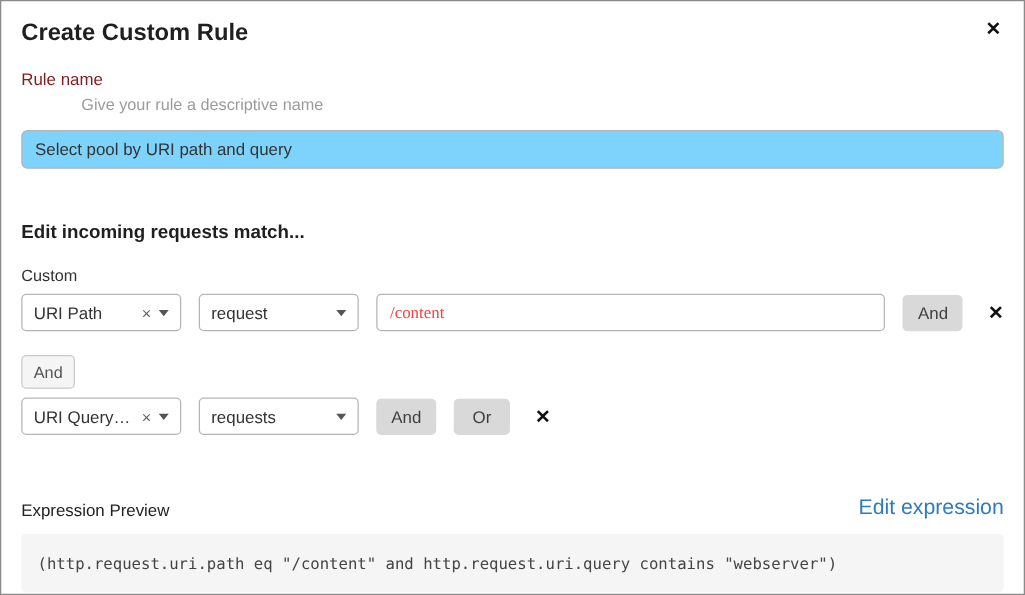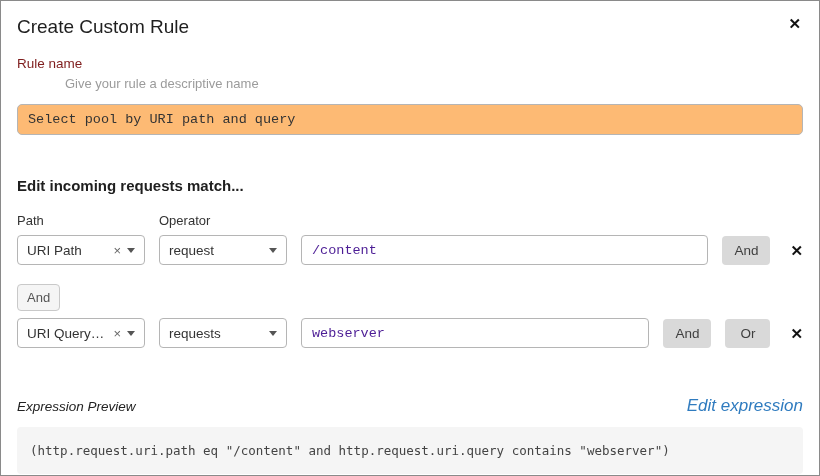--- a/index.html
+++ b/index.html
@@ -8,36 +8,36 @@
 
   .modal {
     width: 820px; height: 476px;
     border: 1px solid #8a8a8a;
     background: #fff;
     padding: 14px 16px 16px 16px;
     position: relative;
   }
 
   .modal-header { display: flex; justify-content: space-between; align-items: flex-start; }
-  .modal-title { font-size: 19px; font-weight: 400; color: #1f1f1f; line-height: 24px; }
+  .modal-title { font-size: 19px; font-weight: 700; color: #1f1f1f; line-height: 24px; }
   .close-x {
     font-size: 15px; font-weight: 700; color: #111;
     cursor: pointer; line-height: 18px; padding: 0 2px;
   }
 
   .rule-name-section { margin-top: 16px; }
   .field-label { font-size: 13.5px; color: #7f1d1d; line-height: 17px; margin-bottom: 4px; }
   .helper-text { font-size: 13px; color: #9b9b9b; line-height: 16px; margin-bottom: 12px; margin-left: 48px; }
 
   .text-input {
     width: 100%; height: 31px;
     border: 1px solid #b5b5b5; border-radius: 5px;
     padding: 0 10px; font-size: 13.5px; color: #333;
-    font-family: Liberation Mono, monospace;
-    background: #fdba74; outline: none;
+    font-family: Liberation Sans, sans-serif;
+    background: #7dd3fc; outline: none;
   }
 
   .match-section { margin-top: 42px; }
   .section-heading { font-size: 15px; font-weight: 700; color: #1f1f1f; line-height: 18px; margin-bottom: 18px; }
 
   .col-labels { display: flex; gap: 14px; margin-bottom: 7px; font-size: 13px; color: #333; }
   .col-field, .col-operator { width: 128px; }
   .col-value { flex: 1; }
 
   .condition-row { display: flex; align-items: center; gap: 14px; height: 30px; margin-bottom: 12px; }
@@ -53,22 +53,22 @@
   .dd-clear { font-size: 13px; color: #666; cursor: pointer; line-height: 1; }
   .dd-caret {
     width: 0; height: 0; flex: none;
     border-left: 4px solid transparent; border-right: 4px solid transparent;
     border-top: 5px solid #555;
   }
 
   .value-input {
     flex: 1; height: 30px;
     border: 1px solid #b5b5b5; border-radius: 4px;
-    padding: 0 10px; font-size: 13.5px; color: #4c1d95;
-    font-family: Liberation Mono, monospace; outline: none;
+    padding: 0 10px; font-size: 13.5px; color: #ef4444;
+    font-family: Liberation Serif, serif; outline: none;
   }
 
   .gray-btn {
     height: 29px; min-width: 45px; padding: 0 12px;
     background: #d9d9d9; color: #3f3f3f;
     border: none; border-radius: 4px;
     font-size: 13.5px; font-family: "Liberation Sans", sans-serif;
     cursor: pointer; flex: none;
   }
   .row-delete {
@@ -80,21 +80,21 @@
     display: inline-block;
     margin: 7px 0;
     padding: 5px 9px;
     font-size: 13px; color: #555;
     background: #f5f5f5;
     border: 1px solid #c9c9c9; border-radius: 4px;
     cursor: pointer;
   }
 
   .preview-section { margin-top: 48px; }
-  .preview-header { display: flex; justify-content: space-between; align-items: center; margin-bottom: 11px; font-style: italic; }
+  .preview-header { display: flex; justify-content: space-between; align-items: flex-end; margin-bottom: 11px; }
   .preview-label { font-size: 13.5px; color: #222; }
   .edit-link { font-size: 17px; color: #2f7bbf; cursor: pointer; }
 
   .code-block {
     background: #f5f5f5; border-radius: 4px;
     padding: 16px 13px;
     font-family: "DejaVu Sans Mono", "Liberation Mono", monospace;
     font-size: 12.5px; color: #444;
     white-space: nowrap; overflow: hidden;
   }
@@ -112,22 +112,21 @@
   <div class="rule-name-section">
     <div class="field-label">Rule name</div>
     <div class="helper-text">Give your rule a descriptive name</div>
     <input class="text-input" type="text" value="Select pool by URI path and query" style="">
   </div>
 
   <div class="match-section">
     <div class="section-heading">Edit incoming requests match...</div>
 
     <div class="col-labels">
-      <div class="col-field">Path</div>
-      <div class="col-operator">Operator</div>
+      <div class="col-field">Custom</div>
     </div>
 
     
     <div class="condition-row">
       <div class="dropdown w-fixed">
         <span class="dd-label">URI Path</span>
         <span class="dd-clear">×</span>
         <span class="dd-caret"></span>
       </div>
       <div class="dropdown w-fixed">
@@ -146,21 +145,20 @@
     <div class="condition-row">
       <div class="dropdown w-fixed">
         <span class="dd-label">URI Query St...</span>
         <span class="dd-clear">×</span>
         <span class="dd-caret"></span>
       </div>
       <div class="dropdown w-fixed">
         <span class="dd-label">requests</span>
         <span class="dd-caret"></span>
       </div>
-      <input class="value-input" type="text" value="webserver" style="">
       <button class="gray-btn">And</button>
       <button class="gray-btn">Or</button>
       <span class="row-delete">✕</span>
     </div>
   </div>
 
   <div class="preview-section">
     <div class="preview-header">
       <span class="preview-label">Expression Preview</span>
       <span class="edit-link">Edit expression</span>

